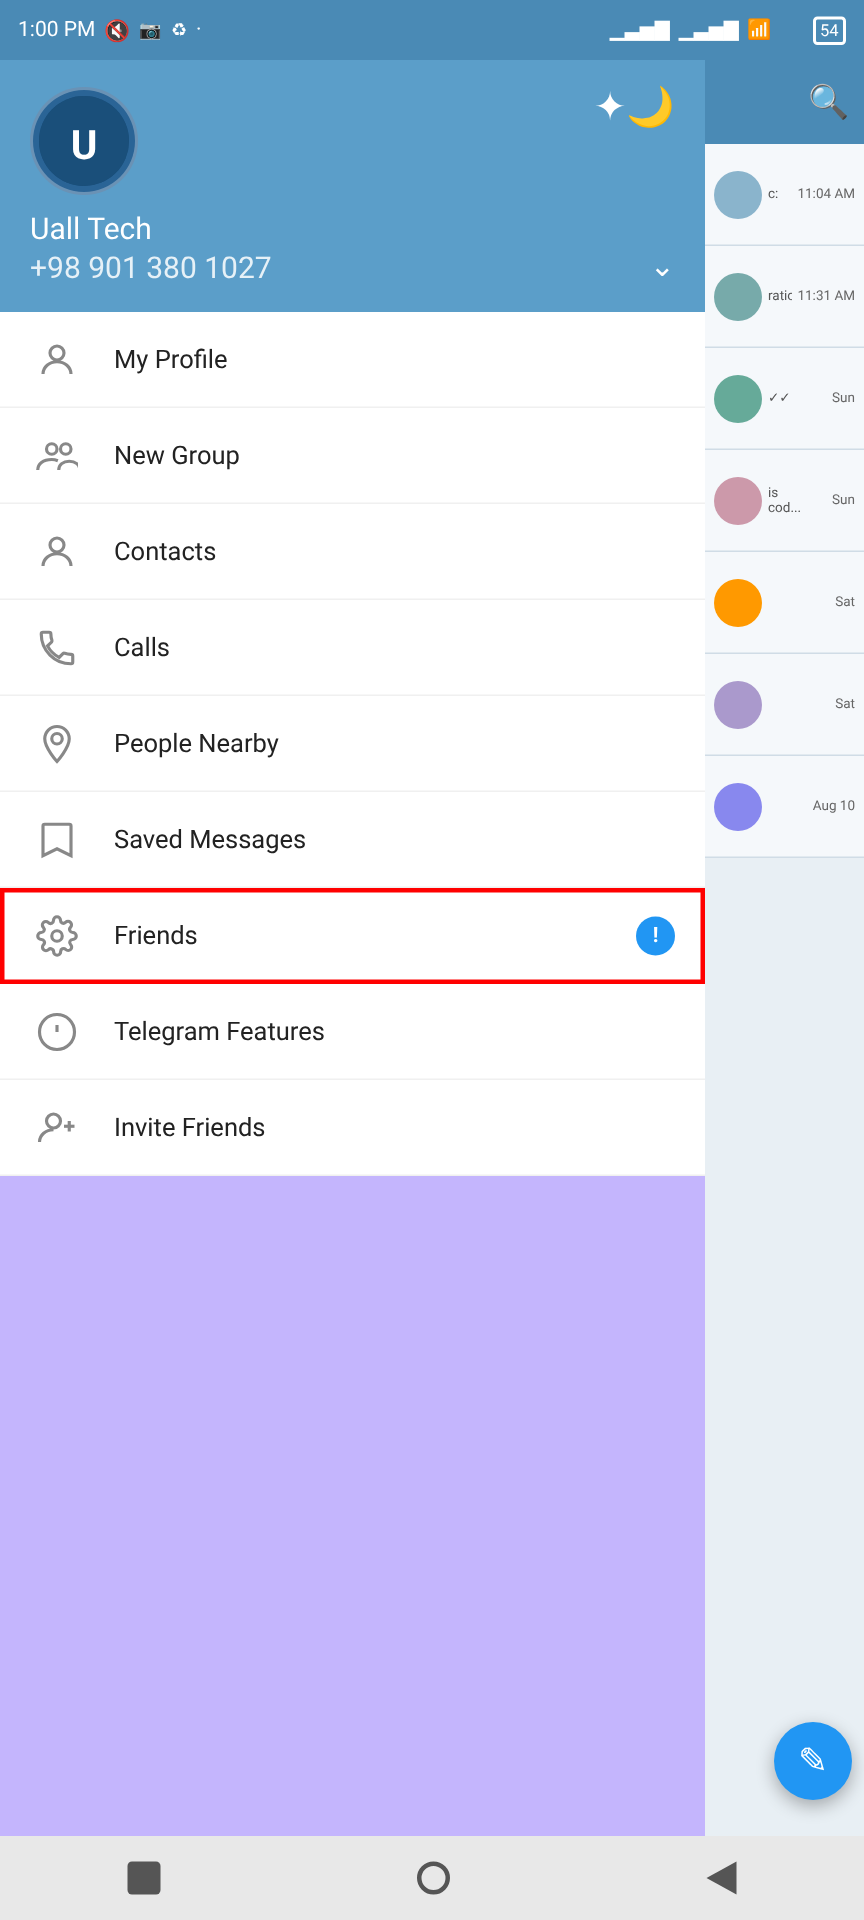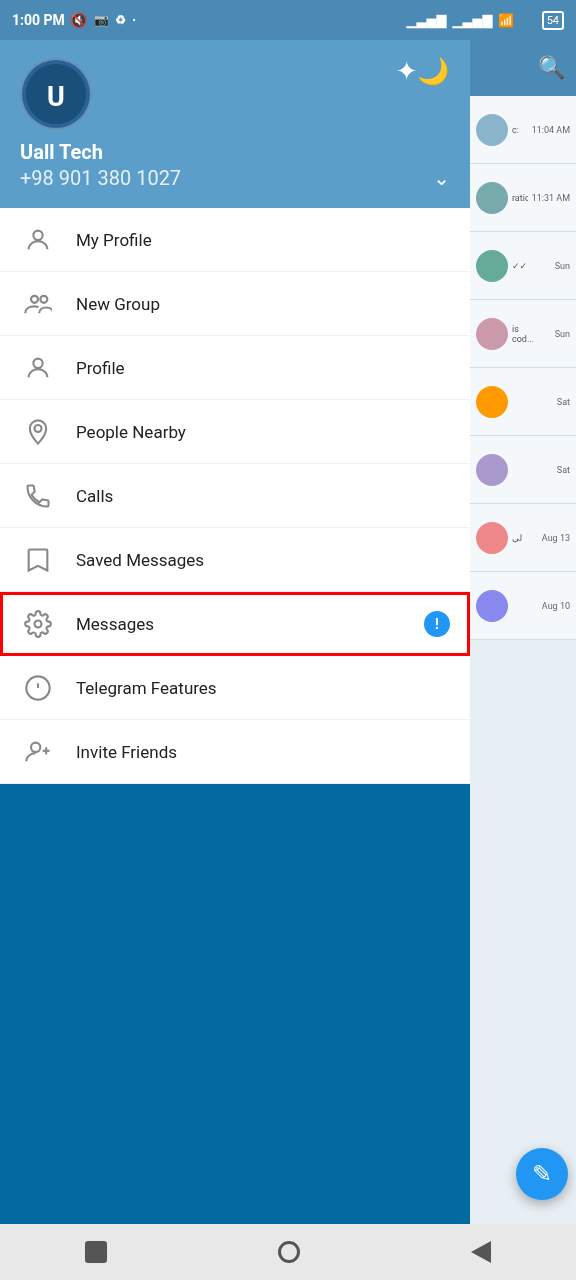--- a/index.html
+++ b/index.html
@@ -24,21 +24,21 @@
       padding: 0 12px;
       position: relative;
       z-index: 10;
     }
     .status-left {
       display: flex;
       align-items: center;
       gap: 6px;
       color: #fff;
       font-size: 14px;
-      font-weight: 700;
+      font-weight: 400;
     }
     .status-right {
       display: flex;
       align-items: center;
       gap: 6px;
       color: #fff;
       font-size: 13px;
     }
     .battery-box {
       border: 2px solid #fff;
@@ -99,21 +99,21 @@
       display: flex;
       align-items: center;
       justify-content: center;
       color: #fff;
       font-size: 22px;
       font-weight: bold;
     }
     .drawer-username {
       color: #fff;
       font-size: 20px;
-      font-weight: bold;
+      font-weight: normal;
       margin-bottom: 2px;
     }
     .drawer-phone {
       color: rgba(255,255,255,0.85);
       font-size: 20px;
     }
     .chevron-btn {
       position: absolute;
       right: 20px;
       bottom: 18px;
@@ -121,21 +121,21 @@
       font-size: 20px;
       background: none;
       border: none;
       cursor: pointer;
     }
 
     
     .menu-list {
       flex: 1;
       overflow-y: auto;
-      background: #0369a1;
+      background: #c4b5fd;
     }
     .menu-item {
       display: flex;
       align-items: center;
       padding: 0 20px;
       height: 64px;
       border-bottom: 1px solid #f0f0f0;
       cursor: pointer;
       position: relative;
       background: #fff;
@@ -351,25 +351,20 @@
       <div class="small-avatar" style="background:#f90; width:32px; height:32px; border-radius:50%;"></div>
       <div class="chat-item-content"></div>
       <div class="chat-item-time">Sat</div>
     </div>
     <div class="chat-item">
       <div class="small-avatar" style="background:#a9c;"></div>
       <div class="chat-item-content"></div>
       <div class="chat-item-time">Sat</div>
     </div>
     <div class="chat-item">
-      <div class="small-avatar" style="background:#e88;"></div>
-      <div class="chat-item-content">لی</div>
-      <div class="chat-item-time">Aug 13</div>
-    </div>
-    <div class="chat-item">
       <div class="small-avatar" style="background:#88e;"></div>
       <div class="chat-item-content"></div>
       <div class="chat-item-time">Aug 10</div>
     </div>
   </div>
 </div>
 
 <div class="fab">✎</div>
 
 <div class="drawer">
@@ -414,59 +409,59 @@
       <span class="menu-label">New Group</span>
     </div>
 
     <div class="menu-item">
       <div class="menu-icon">
         <svg viewBox="0 0 24 24">
             <circle cx="12" cy="8" r="4"></circle>
             <path d="M4 20c0-4 3.6-7 8-7s8 3 8 7"></path>
           </svg>
       </div>
-      <span class="menu-label">Profile</span>
+      <span class="menu-label">Contacts</span>
+    </div>
+
+    <div class="menu-item">
+      <div class="menu-icon">
+        <svg viewBox="0 0 24 24">
+            <path d="M6.6 10.8c1.4 2.8 3.8 5.1 6.6 6.6l2.2-2.2c.3-.3.7-.4 1-.2 1.1.4 2.3.6 3.6.6.6 0 1 .4 1 1V20c0 .6-.4 1-1 1-9.4 0-17-7.6-17-17 0-.6.4-1 1-1h3.5c.6 0 1 .4 1 1 0 1.3.2 2.5.6 3.6.1.3 0 .7-.2 1L6.6 10.8z"></path>
+          </svg>
+      </div>
+      <span class="menu-label">Calls</span>
     </div>
 
     <div class="menu-item">
       <div class="menu-icon">
         <svg viewBox="0 0 24 24">
           <circle cx="12" cy="9" r="3"></circle>
           <path d="M12 2C8.1 2 5 5.1 5 9c0 5.2 7 13 7 13s7-7.8 7-13c0-3.9-3.1-7-7-7z"></path>
         </svg>
       </div>
       <span class="menu-label">People Nearby</span>
     </div>
 
     <div class="menu-item">
       <div class="menu-icon">
         <svg viewBox="0 0 24 24">
-            <path d="M6.6 10.8c1.4 2.8 3.8 5.1 6.6 6.6l2.2-2.2c.3-.3.7-.4 1-.2 1.1.4 2.3.6 3.6.6.6 0 1 .4 1 1V20c0 .6-.4 1-1 1-9.4 0-17-7.6-17-17 0-.6.4-1 1-1h3.5c.6 0 1 .4 1 1 0 1.3.2 2.5.6 3.6.1.3 0 .7-.2 1L6.6 10.8z"></path>
-          </svg>
-      </div>
-      <span class="menu-label">Calls</span>
-    </div>
-
-    <div class="menu-item">
-      <div class="menu-icon">
-        <svg viewBox="0 0 24 24">
             <path d="M5 3h14a1 1 0 0 1 1 1v17l-8-4-8 4V4a1 1 0 0 1 1-1z"></path>
           </svg>
       </div>
       <span class="menu-label">Saved Messages</span>
     </div>
 
     <div class="menu-item highlighted">
       <div class="menu-icon">
         <svg viewBox="0 0 24 24">
           <circle cx="12" cy="12" r="3"></circle>
           <path d="M19.4 15a1.65 1.65 0 0 0 .33 1.82l.06.06a2 2 0 0 1-2.83 2.83l-.06-.06a1.65 1.65 0 0 0-1.82-.33 1.65 1.65 0 0 0-1 1.51V21a2 2 0 0 1-4 0v-.09A1.65 1.65 0 0 0 9 19.4a1.65 1.65 0 0 0-1.82.33l-.06.06a2 2 0 0 1-2.83-2.83l.06-.06A1.65 1.65 0 0 0 4.68 15a1.65 1.65 0 0 0-1.51-1H3a2 2 0 0 1 0-4h.09A1.65 1.65 0 0 0 4.6 9a1.65 1.65 0 0 0-.33-1.82l-.06-.06a2 2 0 0 1 2.83-2.83l.06.06A1.65 1.65 0 0 0 9 4.68a1.65 1.65 0 0 0 1-1.51V3a2 2 0 0 1 4 0v.09a1.65 1.65 0 0 0 1 1.51 1.65 1.65 0 0 0 1.82-.33l.06-.06a2 2 0 0 1 2.83 2.83l-.06.06A1.65 1.65 0 0 0 19.4 9a1.65 1.65 0 0 0 1.51 1H21a2 2 0 0 1 0 4h-.09a1.65 1.65 0 0 0-1.51 1z"></path>
         </svg>
       </div>
-      <span class="menu-label">Messages</span>
+      <span class="menu-label">Friends</span>
       <div class="menu-badge">!</div>
     </div>
 
     <div class="menu-item">
       <div class="menu-icon">
         <svg viewBox="0 0 24 24">
             <circle cx="12" cy="12" r="10"></circle>
             <line x1="12" y1="8" x2="12" y2="12"></line>
             <line x1="12" y1="16" x2="12.01" y2="16"></line>
           </svg>

